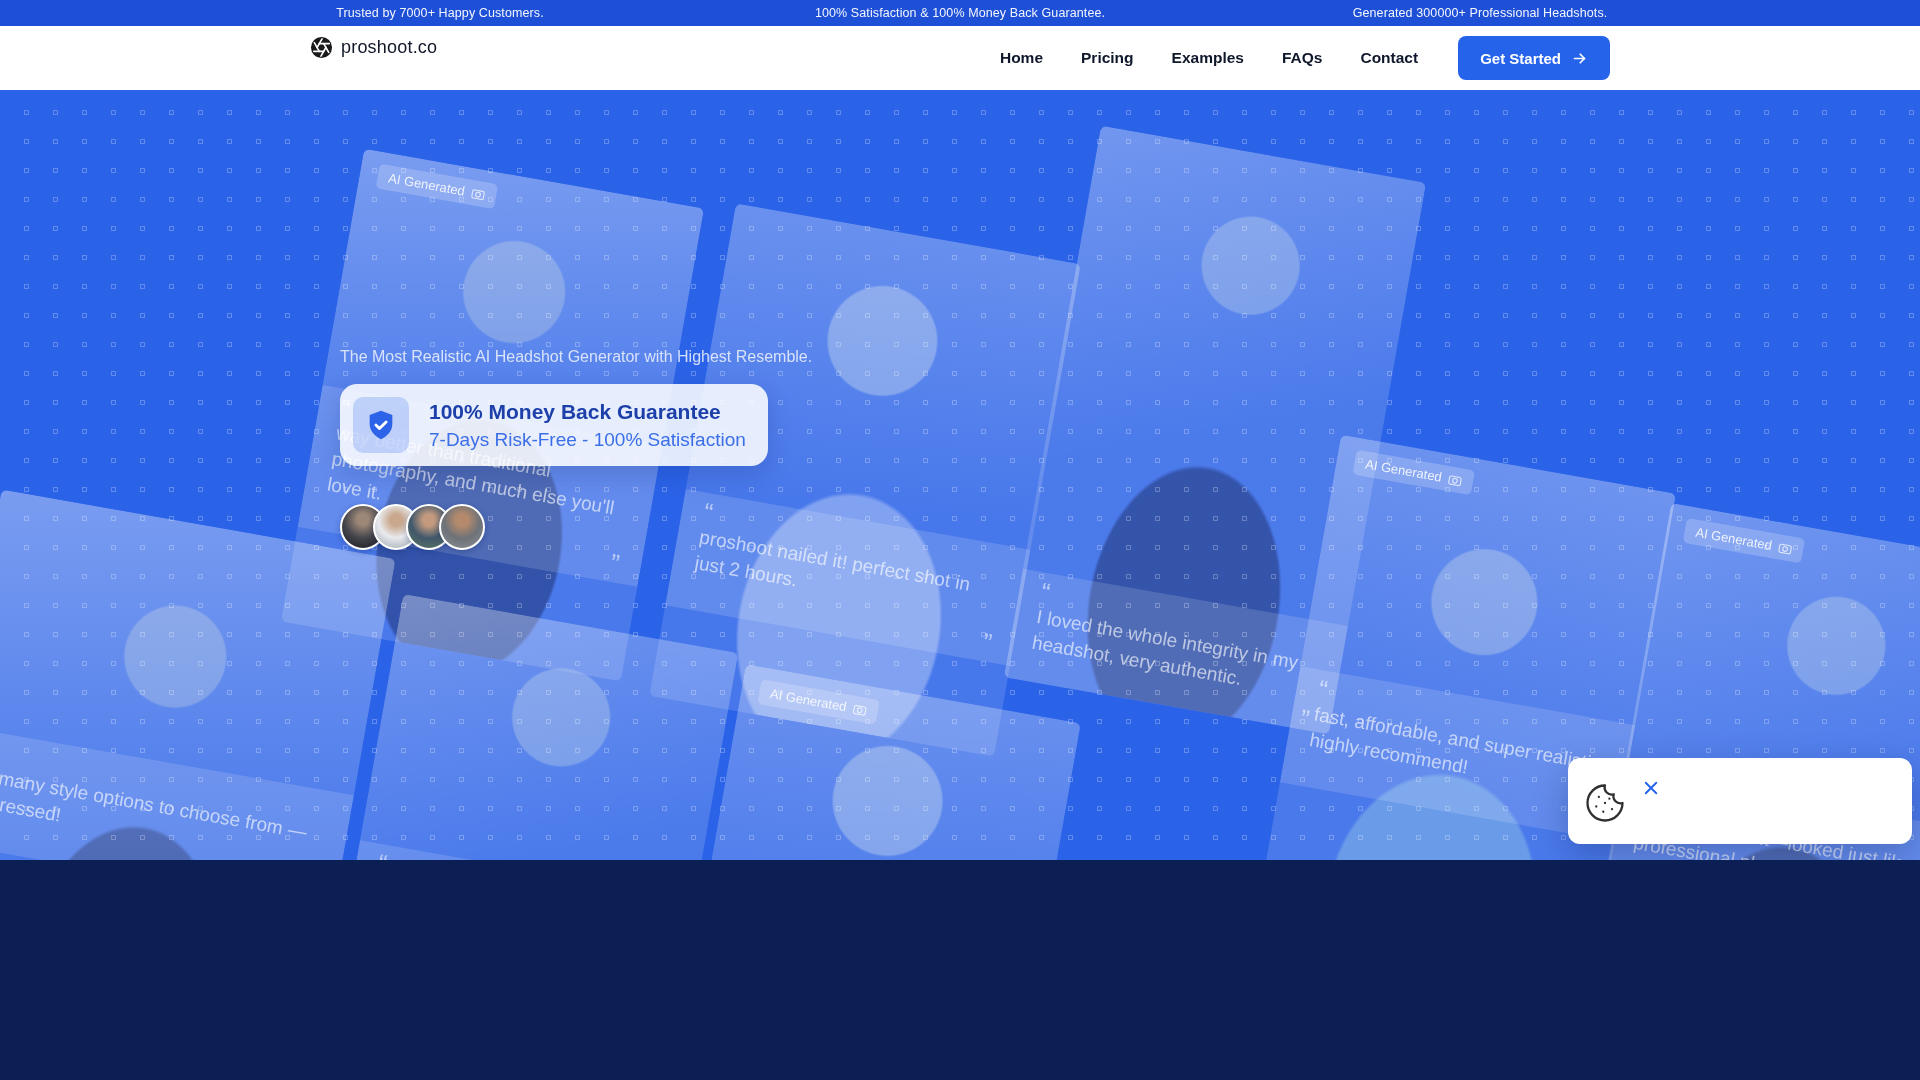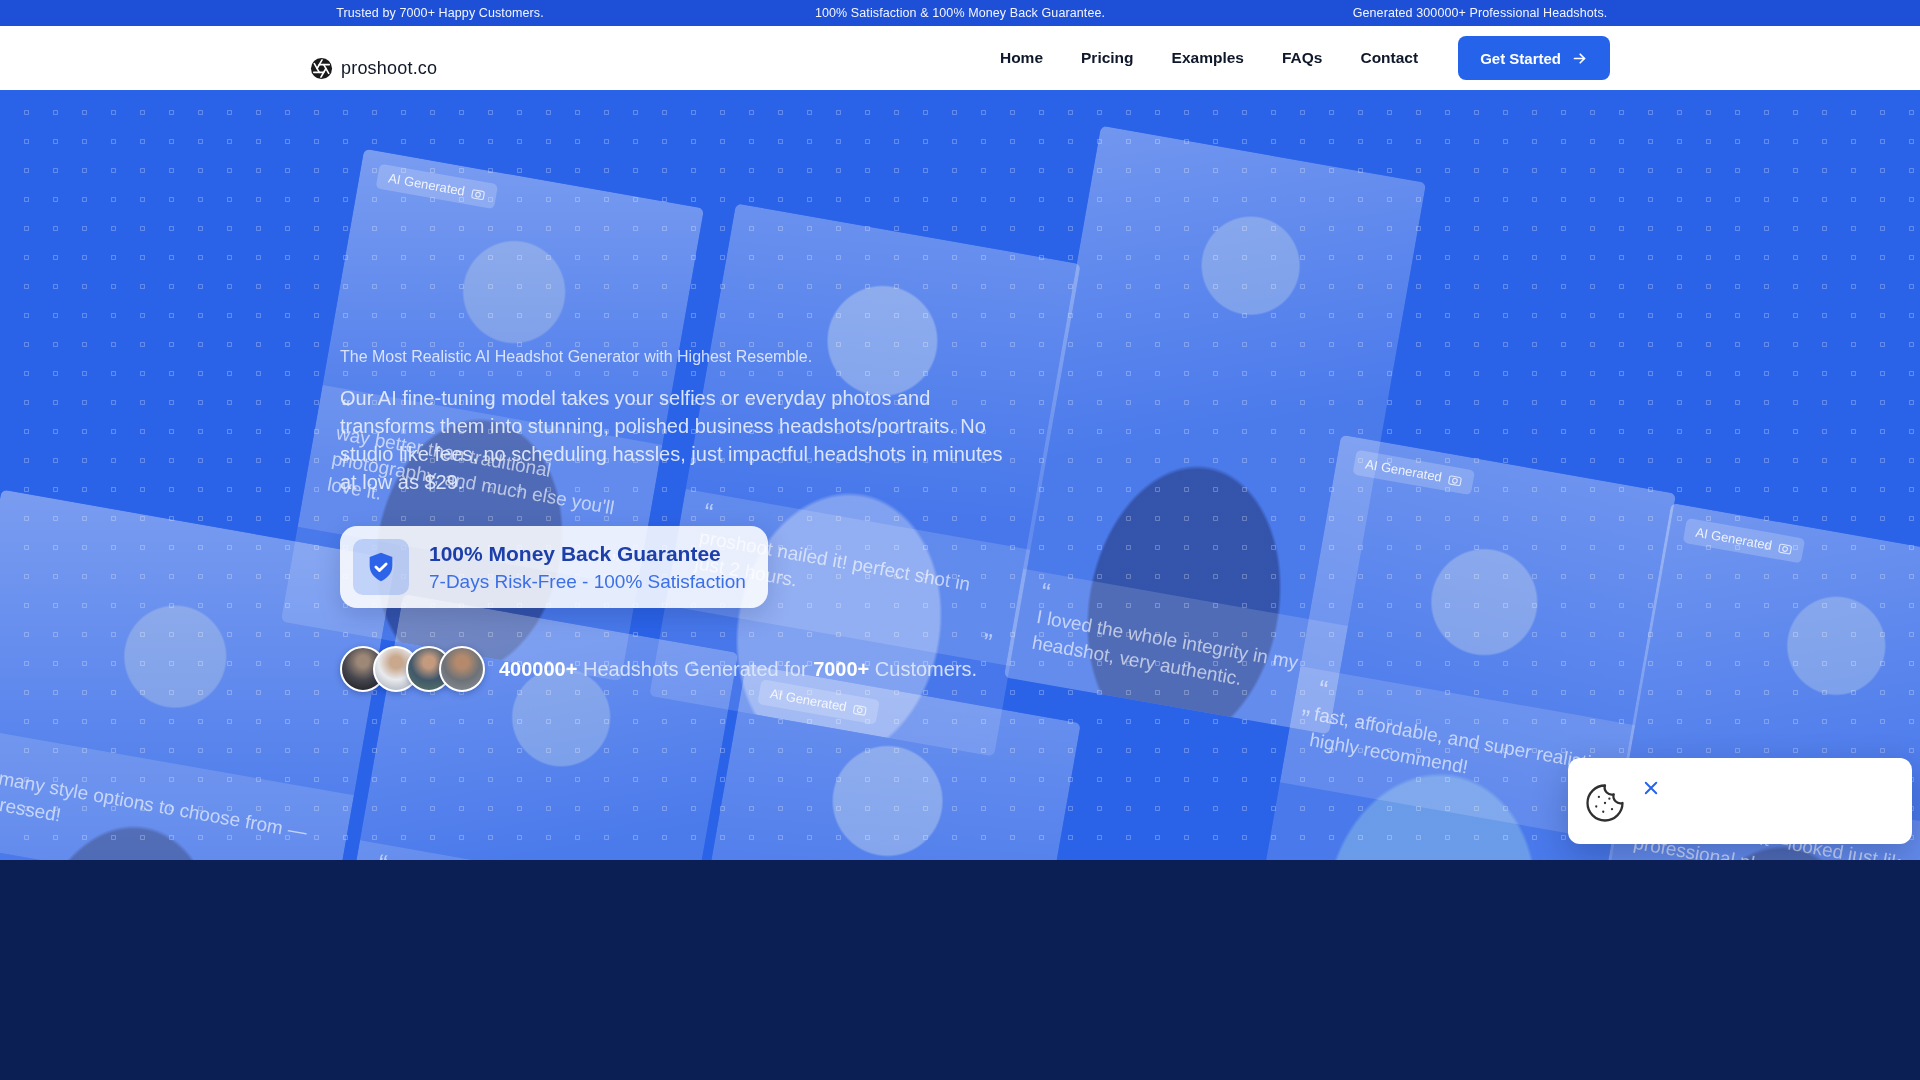--- a/index.html
+++ b/index.html
@@ -8,21 +8,21 @@
         font-family:"Liberation Sans",sans-serif;background:#2b63e8;}
 
   
   .topbar{height:26px;background:#1d4fd7;display:flex;align-items:center;}
   .topbar-inner{width:1560px;margin:0 auto;display:flex;}
   .topbar-item{flex:1;text-align:center;color:rgba(255,255,255,.95);
                font-size:12.5px;letter-spacing:.1px;}
 
   
   .navbar{height:64px;background:#ffffff;display:flex;align-items:center;position:relative;z-index:6;}
-  .nav-inner{width:1300px;margin:0 auto;display:flex;align-items:flex-end;justify-content:space-between;}
+  .nav-inner{width:1300px;margin:0 auto;display:flex;align-items:flex-start;justify-content:space-between;}
   .brand{display:flex;align-items:center;gap:8px;cursor:pointer;}
   .brand-name{font-size:18px;color:#111827;letter-spacing:.2px;}
   .nav-right{display:flex;align-items:center;gap:40px;}
   .nav-links{display:flex;align-items:center;gap:38px;}
   .nav-link{font-size:15.5px;font-weight:700;color:#0f172a;text-decoration:none;cursor:pointer;}
   .cta-btn{display:flex;align-items:center;gap:10px;background:#2563eb;color:#fff;
            border:none;border-radius:8px;height:44px;padding:12px 22px;font-size:15px;
            font-weight:700;cursor:pointer;font-family:inherit;}
 
   
@@ -226,21 +226,20 @@
               </svg>
             </span>
           </div>
           <div class="bg-quote" style="top: 270px;">incredible result—looked just like professional photo shoot!</div>
         </div>
       </div>
     <div class="dots"></div>
 
     <div class="hero-content">
       <p class="tagline">The Most Realistic AI Headshot Generator with Highest Resemble.</p>
-      <p class="description">Our AI fine-tuning model takes your selfies or everyday photos and transforms them into stunning, polished business headshots/portraits. No studio like fees, no scheduling hassles, just impactful headshots in minutes at low as $29.</p>
 
       <div class="guarantee">
         <div class="g-icon-tile">
           <span style="display:flex;">
             <svg width="34" height="34" viewBox="0 0 24 24">
               <path d="M12 2l8 3v6.2c0 4.9-3.4 8.9-8 10.8-4.6-1.9-8-5.9-8-10.8V5z" fill="#2d63e8"></path>
               <path d="M8.4 12l2.5 2.5 4.7-4.7" stroke="#fff" stroke-width="2" fill="none" stroke-linecap="round" stroke-linejoin="round"></path>
             </svg>
           </span>
         </div>
@@ -250,21 +249,20 @@
         </div>
       </div>
 
       <div class="social">
         <div class="avatars">
             <div class="avatar a1"></div>
             <div class="avatar a2"></div>
             <div class="avatar a3"></div>
             <div class="avatar a4"></div>
           </div>
-        <div class="stats"><b>400000+</b><span> Headshots Generated for </span><b>7000+</b><span> Customers.</span></div>
       </div>
     </div>
 
     <div class="cookie">
       <span class="cookie-icon">
         <svg width="42" height="42" viewBox="0 0 24 24" fill="none" stroke="#2f2f2f" stroke-width="1.3" stroke-linecap="round" stroke-linejoin="round">
           <path d="M12 2a10 10 0 1 0 10 10 4 4 0 0 1-5-5 4 4 0 0 1-5-5"></path>
           <path d="M8.5 8.5v.01"></path>
             <path d="M16 15.5v.01"></path>
             <path d="M12 12v.01"></path>

